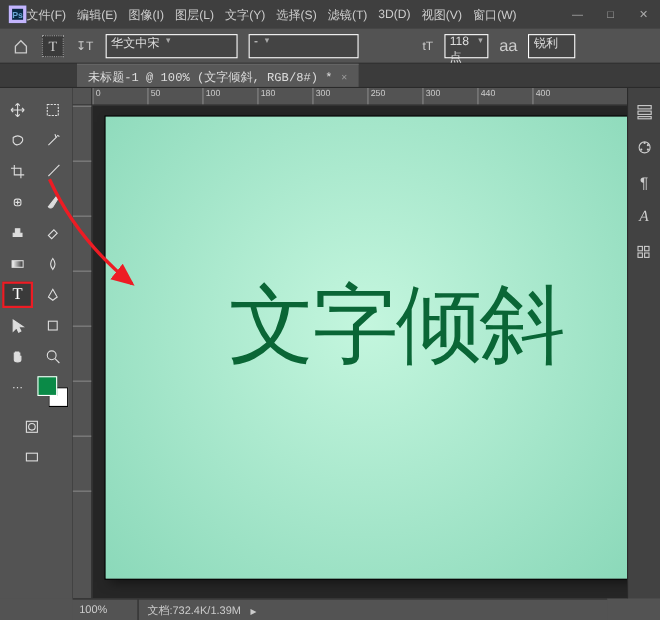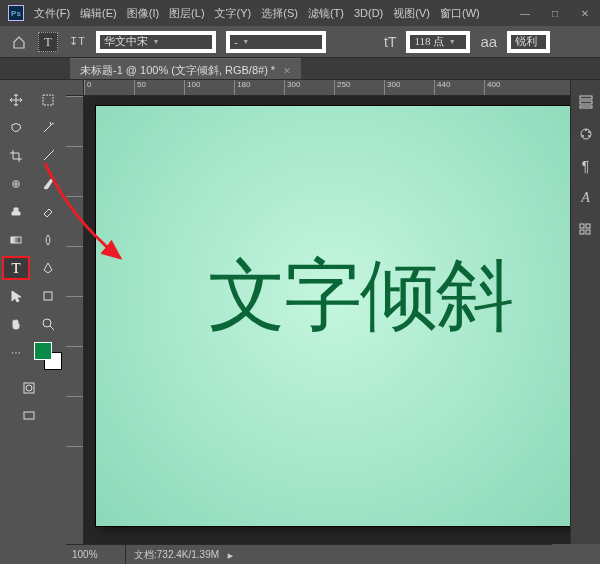--- a/index.html
+++ b/index.html
@@ -1,35 +1,35 @@
 <!DOCTYPE html>
 <html><head>
 <meta charset="utf-8">
 <style>
   * { margin: 0; padding: 0; box-sizing: border-box; }
   body { width: 600px; height: 564px; background: #535353; font-family: Tahoma, "Microsoft YaHei", sans-serif; color: #cccccc; font-size: 11px; overflow: hidden; }
 
   
   .titlebar { height: 26px; background: #3f3f3f; display: flex; align-items: center; padding-left: 8px; position: relative; }
-  .titlebar .ps-logo { width: 16px; height: 16px; background: #0a2b46; border: 1px solid #c4b5fd; color: #6aa5d4; font-size: 8px; font-weight: bold; display: flex; align-items: center; justify-content: center; margin-right: 10px; }
+  .titlebar .ps-logo { width: 16px; height: 16px; background: #0a2b46; border: 3px solid #c4b5fd; color: #6aa5d4; font-size: 8px; font-weight: bold; display: flex; align-items: center; justify-content: center; }
   .titlebar .menu-item { margin-right: 10px; color: #ccc; cursor: default; }
   .win-controls { position: absolute; right: 0; top: 0; height: 26px; display: flex; }
   .win-btn { width: 30px; display: flex; align-items: center; justify-content: center; color: #aaa; font-size: 10px; }
 
   
   .options-bar { height: 32px; background: #535353; border-bottom: 1px solid #2a2a2a; display: flex; align-items: center; padding-left: 10px; gap: 10px; }
   .opt-icon { width: 18px; height: 18px; display: flex; align-items: center; justify-content: center; font-size: 14px; color: #ccc; }
   .opt-t { width: 20px; height: 20px; border: 1px dotted #999; display: flex; align-items: center; justify-content: center; font-size: 13px; font-family: Georgia, serif; color: #ccc; background: #3a3a3a; }
-  .dropdown { height: 22px; background: #444; border: 4px solid #ffffff; display: flex; align-items: center; padding: 0 4px; font-size: 11px; color: #ddd; font-family: Liberation Serif, serif; }
+  .dropdown { height: 22px; background: #444; border: 1px solid #ffffff; display: flex; padding: 0 4px; font-size: 11px; color: #ddd; }
   .dropdown .dd-arrow { margin-left: 6px; font-size: 8px; color: #aaa; }
-  .size-icon { font-size: 14px; color: #ccc; padding-left: 48px; }
+  .size-icon { font-size: 11px; color: #ccc; padding-left: 48px; }
   .aa { font-size: 15px; color: #ccc; }
 
   
-  .tab-bar { height: 22px; background: #3b3b3b; border-bottom: 1px solid #2a2a2a; display: flex; align-items: stretch; padding-left: 70px; }
+  .tab-bar { height: 22px; background: #3b3b3b; border-bottom: 1px solid #2a2a2a; display: flex; align-items: stretch; padding-left: 70px; font-family: Liberation Mono, monospace; }
   .doc-tab { background: #585858; border-top: 1px solid #666; padding: 3px 10px 0 10px; font-size: 11px; color: #ddd; display: flex; align-items: center; }
   .doc-tab .close { margin-left: 8px; font-size: 9px; color: #999; }
 
   
   .workspace { position: absolute; top: 80px; left: 0; right: 0; bottom: 20px; display: flex; }
   .left-tools { width: 66px; background: #535353; display: flex; flex-wrap: wrap; align-content: flex-start; padding-top: 6px; }
   .tool { width: 28px; height: 24px; margin: 2px 2px; display: flex; align-items: center; justify-content: center; font-size: 14px; color: #ddd; position: relative; }
   .tool svg { fill: #ddd; stroke: #ddd; }
   .tool.type-tool { border: 2px solid #ed1c24; background: #3a3a3a; }
   .fg-bg { width: 28px; height: 28px; position: relative; margin: 4px 2px; }
@@ -93,21 +93,21 @@
   <span class="opt-icon" style="font-size:11px">↧T</span>
   <div class="dropdown" style="width:120px">
     <span>华文中宋</span>
     <span class="dd-arrow">▾</span>
   </div>
   <div class="dropdown" style="width:100px">
     <span>-</span>
     <span class="dd-arrow">▾</span>
   </div>
   <span class="size-icon">tT</span>
-  <div class="dropdown" style="width:64px">
+  <div class="dropdown" style="width:40px">
     <span>118 点</span>
     <span class="dd-arrow">▾</span>
   </div>
   <span class="aa">aa</span>
   <div class="dropdown" style="width:43px">
     <span>锐利</span>
   </div>
 </div>
 
 <div class="tab-bar">

